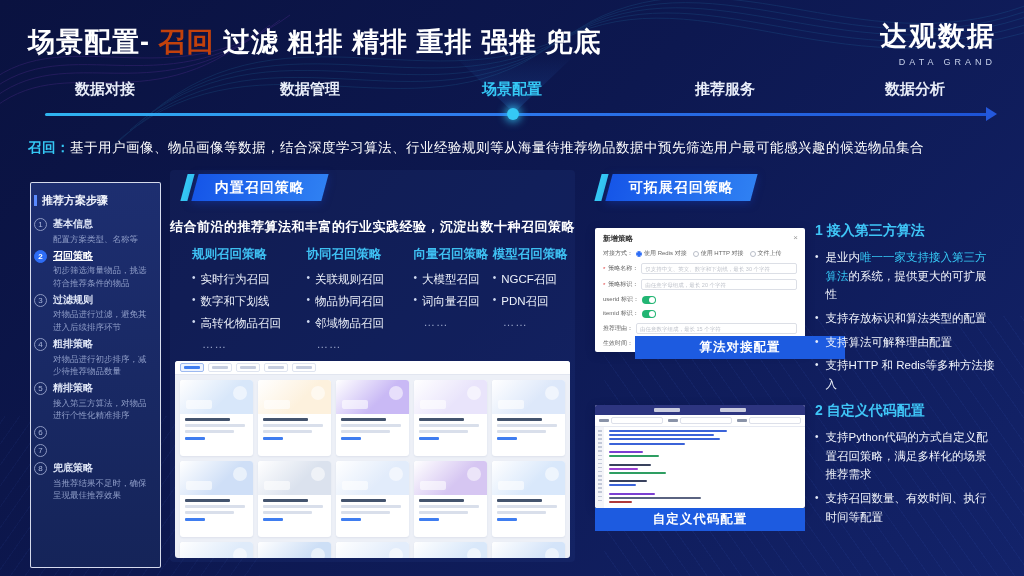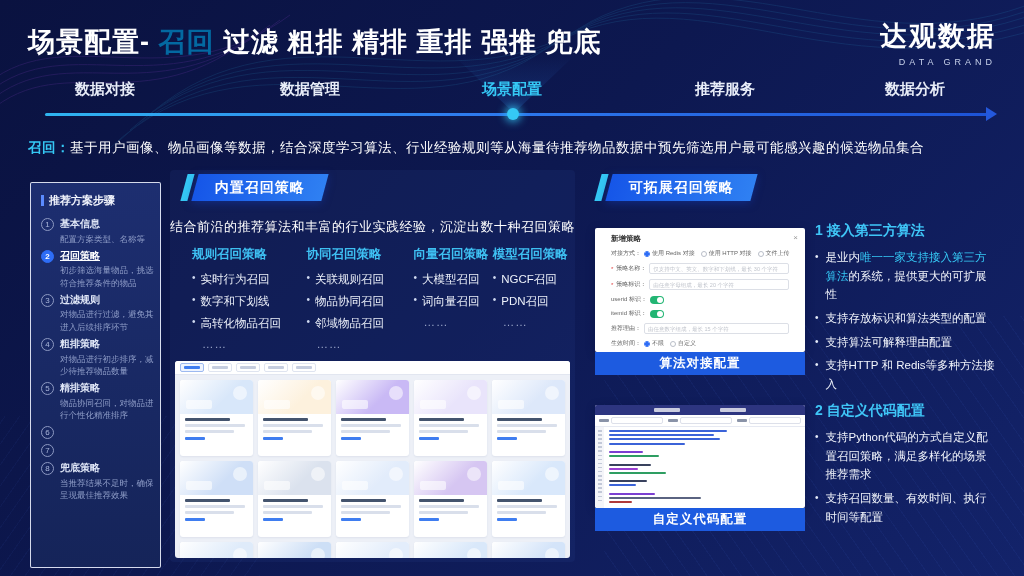--- a/index.html
+++ b/index.html
@@ -11,21 +11,21 @@
     background:linear-gradient(135deg,#0a1240 0%,#0d1850 45%,#13236a 100%);
   }
   
   .waves { position:absolute; left:0; top:0; width:1024px; height:150px; pointer-events:none; }
   .diag { position:absolute; right:0; bottom:0; width:420px; height:260px; pointer-events:none; opacity:.06;
     background:repeating-linear-gradient(55deg,#4d7bf7 0 1px,transparent 1px 14px); }
   .diag2 { position:absolute; left:0; bottom:0; width:260px; height:160px; pointer-events:none; opacity:.05;
     background:repeating-linear-gradient(-55deg,#4d7bf7 0 1px,transparent 1px 12px); }
   
   .page-title { position:absolute; left:28px; top:24px; font-size:27px; font-weight:bold; letter-spacing:1px; white-space:nowrap; }
-  .page-title .hl { color:#0369a1; }
+  .page-title .hl { color:#c2410c; }
   .logo { position:absolute; right:28px; top:18px; text-align:right; }
   .logo-cn { font-size:27px; font-weight:bold; letter-spacing:2px; }
   .logo-en { font-size:9px; letter-spacing:4px; color:#c7d1ea; margin-top:3px; }
   
   .beam { position:absolute; left:452px; top:54px; width:124px; height:59px;
     background:linear-gradient(180deg,rgba(53,140,245,0) 0%,rgba(53,140,245,.20) 100%);
     clip-path:polygon(0 0,100% 0,50% 100%); }
   .nav-item { position:absolute; top:80px; transform:translateX(-50%); font-size:15px; font-weight:bold; color:#e8edf8; white-space:nowrap; cursor:default; }
   .nav-item.active { color:#35c8f5; }
   .tl-line { position:absolute; left:45px; top:113px; width:944px; height:3px; border-radius:2px;
@@ -33,40 +33,40 @@
   .tl-arrow { position:absolute; left:986px; top:107px; width:0; height:0;
     border-top:7px solid transparent; border-bottom:7px solid transparent; border-left:11px solid #2458dc; }
   .tl-dot { position:absolute; left:507px; top:108px; width:12px; height:12px; border-radius:50%;
     background:#35c8f5; box-shadow:0 0 9px 2px rgba(53,200,245,.8); }
   
   .desc { position:absolute; left:28px; top:139px; font-size:13.5px; letter-spacing:.5px; white-space:nowrap; }
   .desc .term { color:#35c8f5; font-weight:bold; }
   
   .sidebar { position:absolute; left:30px; top:182px; width:131px; height:386px;
     background:linear-gradient(180deg,#1d2e70 0%,#152459 100%);
-    border:1.5px solid rgba(240,244,255,.88); border-radius:2px; padding:10px 6px 4px 10px; overflow:hidden; }
+    border:1.5px solid rgba(240,244,255,.88); border-radius:2px; padding:10px 6px 4px 3px; overflow:hidden; }
   .sb-title { display:flex; align-items:center; gap:5px; font-size:11px; font-weight:bold; color:#f2f5fd; margin-bottom:9px; }
   .sb-bar { width:3px; height:11px; background:#5b8bff; }
   .step { display:flex; gap:6px; margin-bottom:4px; }
   .step-circle { flex:0 0 auto; width:13px; height:13px; margin-top:1px; border-radius:50%;
     border:1px solid #8d99c2; color:#aab6da; font-size:8px; display:flex; align-items:center; justify-content:center; }
   .step.active .step-circle { background:#2e6df6; border-color:#2e6df6; color:#fff; font-weight:bold; }
   .step-title { font-size:10px; font-weight:bold; color:#dfe6f7; line-height:1.35; }
   .step.active .step-title { color:#fff;text-decoration:underline; }
   .step-desc { font-size:8.5px; color:#8e9cc7; line-height:1.45; margin-top:2px; width:95px; }
   
   .badge-wrap { position:absolute; height:27px; display:flex; align-items:stretch; }
   .badge-accent { width:7px; background:#35c8f5; transform:skewX(-15deg); margin-right:4px; }
   .badge { background:linear-gradient(90deg,#1656e8,#2f80f2); transform:skewX(-15deg);
     display:flex; align-items:center; padding:0 20px; box-shadow:0 2px 8px rgba(20,60,180,.5); }
   .badge span { transform:skewX(15deg); font-size:14px; font-weight:bold; letter-spacing:1px; white-space:nowrap; }
   
   .mid-panel { position:absolute; left:170px; top:170px; width:405px; height:392px;
     background:rgba(45,68,140,.16); border-radius:4px; }
-  .mid-intro { position:absolute; left:0; right:0; top:48px; text-align:center; font-size:13px; font-weight:normal; letter-spacing:.5px; }
+  .mid-intro { position:absolute; left:0; right:0; top:48px; text-align:center; font-size:13px; font-weight:bold; letter-spacing:.5px; }
   .mid-cols { position:absolute; left:22px; right:14px; top:76px; display:flex; }
   .col-title { color:#3ec0f2; font-size:12.5px; font-weight:bold; margin-bottom:9px; white-space:nowrap; }
   .col-item { display:flex; gap:5px; font-size:11.5px; color:#edf1fa; margin-bottom:7px; white-space:nowrap; }
   .col-item .dot { font-size:10px; color:#cfd9f0; }
   .col-item.more { color:#9aa6c9; padding-left:10px; letter-spacing:1px; }
   
   .gallery { position:absolute; left:5px; right:5px; top:191px; bottom:4px; background:#edf0f7; border-radius:3px; overflow:hidden; }
   .g-tabs { height:14px; background:#fff; display:flex; align-items:center; gap:4px; padding:0 5px; border-bottom:1px solid #e2e6f0; }
   .g-tab { width:24px; height:9px; border-radius:2px; background:#fff; border:1px solid #dfe4f0; display:flex; align-items:center; justify-content:center; }
   .g-tab i { display:block; width:16px; height:3px; border-radius:1px; background:#c5cddf; }
@@ -79,35 +79,35 @@
   .card-ill::before { content:""; position:absolute; left:6px; bottom:5px; width:26px; height:9px; border-radius:2px; background:rgba(255,255,255,.6); }
   .card-body { padding:4px 5px 0; }
   .bar { height:3px; border-radius:1px; margin-bottom:3px; }
   .bar-title { background:#44546e; width:72%; }
   .bar-t1 { background:#d9dfeb; width:95%; }
   .bar-t2 { background:#d9dfeb; width:78%; }
   .bar-link { background:#3f7df0; width:32%; margin-top:4px; }
   
   .right-col { position:absolute; left:590px; top:170px; width:412px; height:392px; }
   .shot { position:absolute; background:#fff; border-radius:2px; color:#555; overflow:hidden; box-shadow:0 2px 8px rgba(5,15,60,.4); }
-  .modal-shot { left:5px; top:58px; width:210px; height:124px; padding:6px 16px; }
+  .modal-shot { left:5px; top:58px; width:210px; height:124px; padding:6px 8px; }
   .m-title { font-size:7.5px; font-weight:bold; color:#333; }
   .m-close { position:absolute; right:7px; top:5px; font-size:8px; color:#999; }
   .m-row { display:flex; align-items:center; gap:3px; margin-top:5px; font-size:6px; color:#666; white-space:nowrap; }
   .m-label { flex:0 0 auto; }
   .star { color:#e04545; }
   .radio { width:6px; height:6px; border-radius:50%; border:1px solid #b9bec8; flex:0 0 auto; }
   .radio.sel { border-color:#2e6df6; background:radial-gradient(circle at 50% 50%, #2e6df6 0 1.6px, #fff 1.7px); }
   .m-opt { margin-right:6px; display:flex; align-items:center; gap:2px; }
   .m-input { flex:1; height:11px; border:1px solid #dcdfe6; border-radius:2px; font-size:5.5px; color:#c0c4cc; line-height:10px; padding-left:3px; overflow:hidden; white-space:nowrap; }
   .toggle { width:14px; height:8px; border-radius:4px; background:#22b573; position:relative; }
   .toggle::after { content:""; position:absolute; right:1px; top:1px; width:6px; height:6px; border-radius:50%; background:#fff; }
   .caption { position:absolute; left:5px; width:210px; height:23px; background:#1d5be0; color:#fff;
     font-size:12.5px; font-weight:bold; letter-spacing:1px; display:flex; align-items:center; justify-content:center; }
-  .cap1 { top:182px; } .cap2 { top:338px; }
+  .cap1 { top:166px;margin-left:40px; } .cap2 { top:338px; }
   .code-shot { left:5px; top:235px; width:210px; height:103px; }
   .code-top { height:10px; background:#2d3580; display:flex; align-items:center; gap:40px; justify-content:center; }
   .code-top i { display:block; width:26px; height:4px; border-radius:1px; background:rgba(255,255,255,.75); }
   .code-fields { height:12px; display:flex; align-items:center; gap:5px; padding:0 4px; border-bottom:1px solid #e6e9f2; }
   .cf { flex:1; display:flex; align-items:center; gap:2px; }
   .cf i { display:block; width:10px; height:3px; background:#8a93a8; border-radius:1px; }
   .cf b { display:block; flex:1; height:7px; border:1px solid #dde0ea; border-radius:2px; }
   .code-area { display:flex; height:81px; }
   .gutter { width:9px; background:#f4f5f9; padding-top:3px; }
   .gutter i { display:block; width:4px; height:1.5px; background:#c3c9d8; margin:0 auto 2.6px; }
@@ -197,21 +197,21 @@
         <div class="step-circle">4</div>
         <div>
           <div class="step-title">粗排策略</div>
           <div class="step-desc">对物品进行初步排序，减少待推荐物品数量</div>
         </div>
       </div>
       <div class="step">
         <div class="step-circle">5</div>
         <div>
           <div class="step-title">精排策略</div>
-          <div class="step-desc">物品协同召回，对物品进行个性化精准排序</div>
+          <div class="step-desc">接入第三方算法，对物品进行个性化精准排序</div>
         </div>
       </div>
       <div class="step">
         <div class="step-circle">6</div>
       </div>
       <div class="step">
         <div class="step-circle">7</div>
       </div>
       <div class="step">
         <div class="step-circle">8</div>

